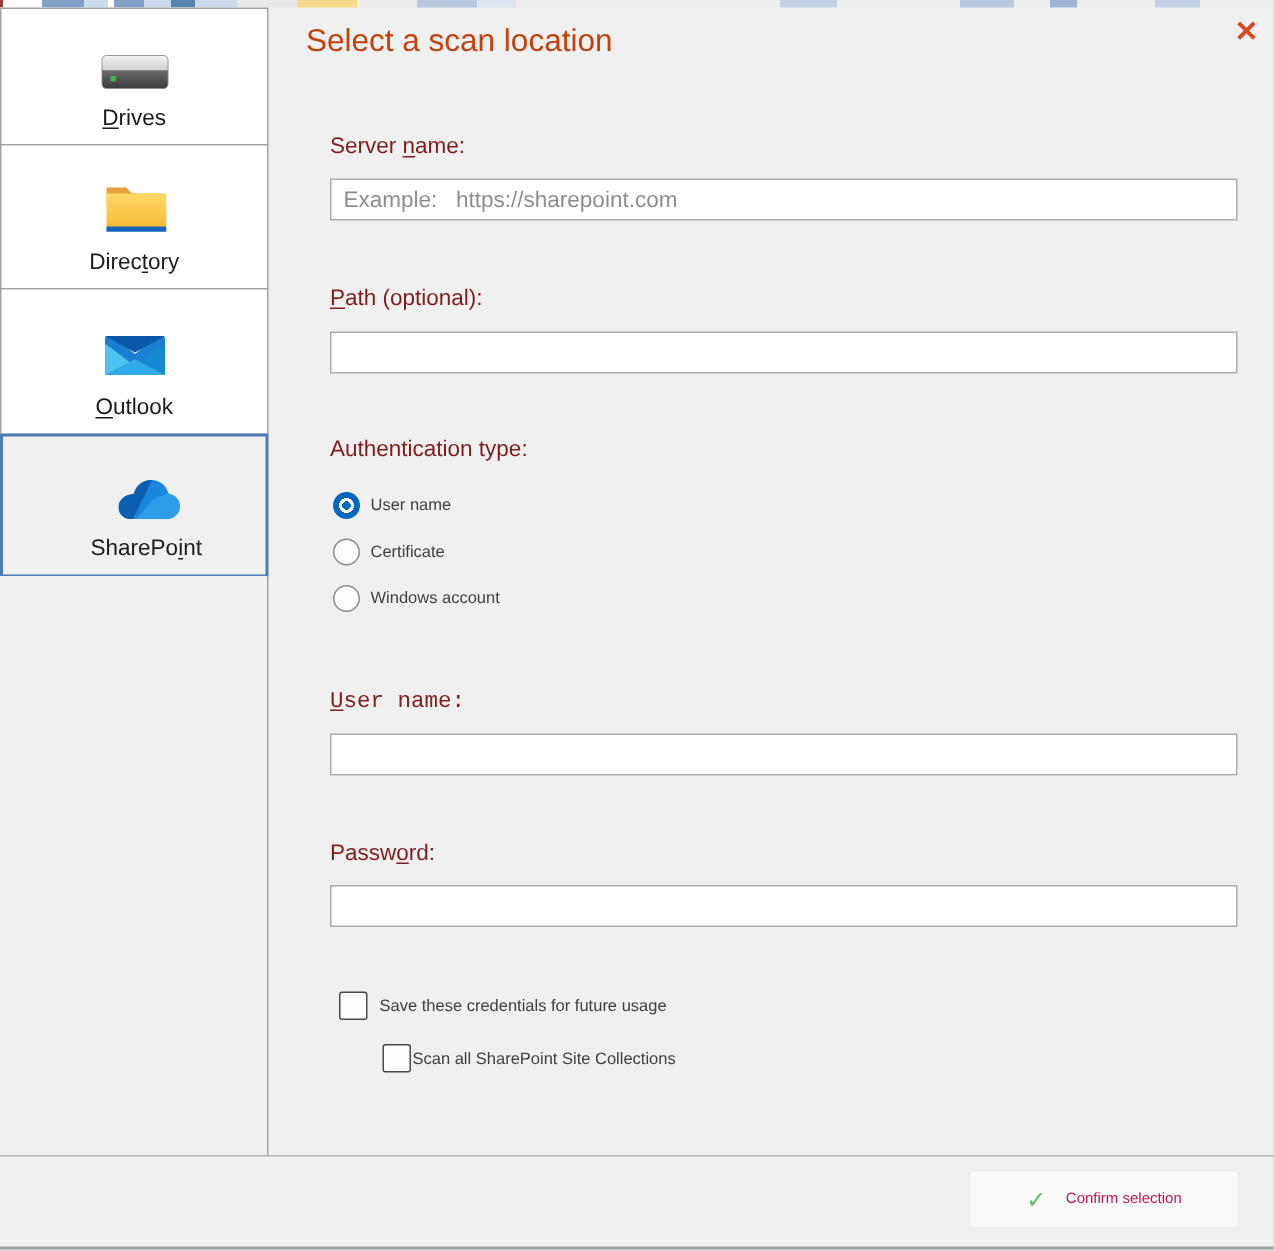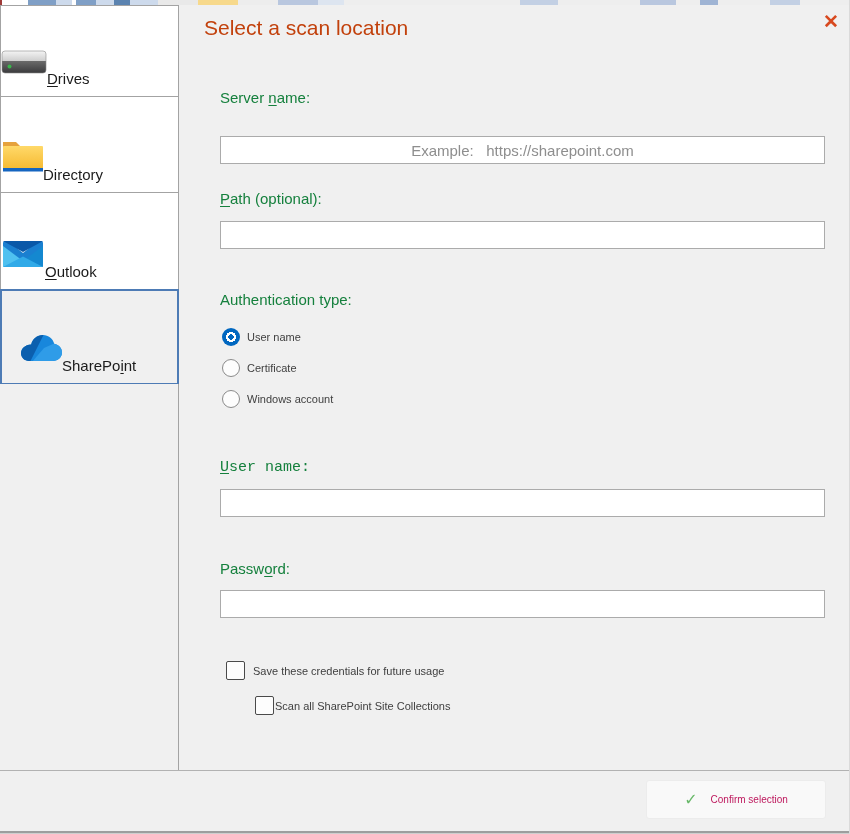--- a/index.html
+++ b/index.html
@@ -18,40 +18,40 @@
       #ffffff 72px 76px,#7f9fc6 76px 96px,#cddaec 96px 114px,#5b83b0 114px 130px,
       #cddaec 130px 158px,#e9e9e9 158px 198px,#f7d98c 198px 238px,#ededed 238px 278px,
       #b9c7df 278px 318px,#dde5f0 318px 344px,#eeeeee 344px 520px,#c3d0e4 520px 558px,
       #eeeeee 558px 640px,#b9c7df 640px 676px,#eeeeee 676px 700px,#9fb4d4 700px 718px,
       #eeeeee 718px 770px,#c3d0e4 770px 800px,#eeeeee 800px 850px);
   }
   
   .tile{
     position:absolute;left:0;width:179px;background:#ffffff;
     border:1px solid #a3a3a3;
-    display:flex;flex-direction:row;align-items:center;
+    display:flex;flex-direction:column;align-items:center;
     cursor:default;
   }
   .tile .icon-slot{margin-top:22px;height:40px;display:flex;align-items:center;justify-content:center;}
   .tile .tile-label{margin-top:auto;margin-bottom:9px;font-size:15px;}
   .tile.selected{background:#f0f0f0;border:2px solid #4d7bb5;padding-left:16px;}
   .side-filler{
     position:absolute;left:0;top:384px;width:179px;height:386px;
     background:#f0f0f0;border-right:1px solid #a3a3a3;
   }
   
   .title{position:absolute;left:204px;top:16px;font-size:21px;color:#c2410c;}
   .close-x{
     position:absolute;left:818px;top:8px;width:26px;height:26px;
     font-size:19px;font-weight:600;color:#d8491f;
     display:flex;align-items:center;justify-content:center;cursor:pointer;
     background:transparent;border:none;padding:0;
   }
   
-  .form-label{position:absolute;left:220px;font-size:15px;color:#15803d;white-space:pre;}
+  .form-label{position:absolute;left:220px;font-size:15px;color:#7f1d1d;white-space:pre;}
   .ak{text-decoration:underline;text-underline-offset:2px;}
   .text-input{
     position:absolute;left:220px;width:605px;height:28px;
     border:1px solid #ababab;background:#ffffff;
     font-family:"Liberation Sans","DejaVu Sans",sans-serif;
     font-size:15px;color:#1b1b1b;padding:0 8px;outline:none;
   }
   .text-input::placeholder{color:#8e8e8e;opacity:1;white-space:pre;}
   .choice-row{position:absolute;left:222px;display:flex;align-items:center;gap:7px;}
   .radio{
@@ -159,21 +159,21 @@
     </span>
     <span class="tile-label"><span>SharePo</span><span class="ak">i</span><span>nt</span></span>
   </div>
 
   <div class="side-filler"></div>
 
   <div class="title">Select a scan location</div>
   <button class="close-x">✕</button>
 
   <div class="form-label" style="top:89px;"><span>Server </span><span class="ak">n</span><span>ame:</span></div>
-  <input class="text-input" style="top: 136px; text-align: center;" type="text" placeholder="Example:   https://sharepoint.com">
+  <input class="text-input" style="top: 119px;" type="text" placeholder="Example:   https://sharepoint.com">
 
   <div class="form-label" style="top:190px;"><span></span><span class="ak">P</span><span>ath (optional):</span></div>
   <input class="text-input" style="top: 221px;" type="text">
 
   <div class="form-label" style="top:291px;">Authentication type:</div>
 
   <div class="choice-row" style="top:328px;">
     <span class="radio checked"></span>
     <span class="choice-label">User name</span>
   </div>

